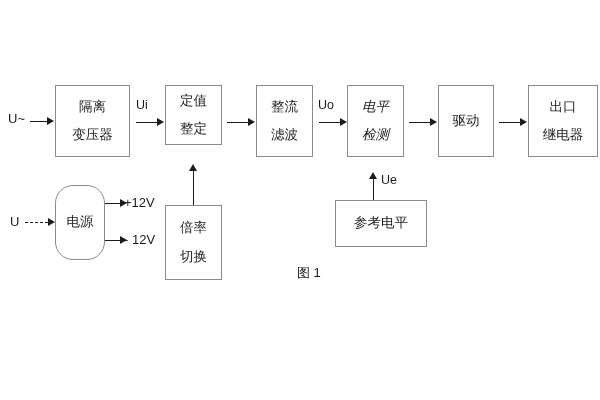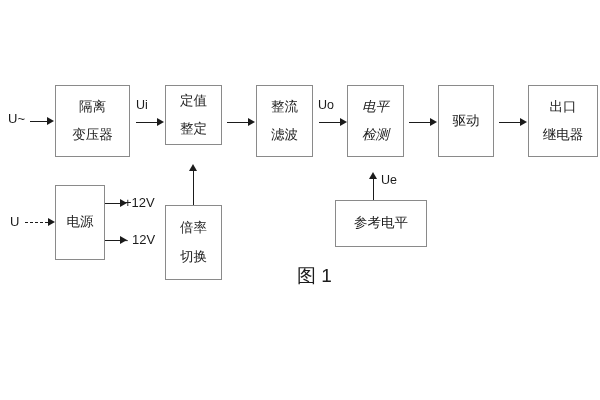--- a/index.html
+++ b/index.html
@@ -32,21 +32,21 @@
   
   .txt{
     position:absolute;
     color:#1b1b1b;
     font-size:13px;
     white-space:nowrap;
     line-height:1;
   }
   .txt.sig{font-size:12.5px;}
   .txt.rail{font-size:13px;}
-  .caption{font-size:19px;}
+  .caption{font-size:13px;}
 
   
   .arrow-r{position:absolute;height:0;}
   .arrow-r .shaft{
     position:absolute;left:0;top:0;
     height:0;border-top:1.4px solid #1b1b1b;
   }
   .arrow-r .head{
     position:absolute;top:-4px;
     width:0;height:0;
@@ -135,21 +135,21 @@
     <span class="ln">出口</span>
     <span class="ln">继电器</span>
   </div>
 
   <div class="txt" style="left:10px;top:215px;">U</div>
   <div class="arrow-r dashed" style="left:25px;top:222px;width:30px;">
     <div class="shaft" style="width:23px;"></div>
     <div class="head" style="left:23px;"></div>
   </div>
 
-  <div class="blk one" style="left:55px;top:185px;width:50px;height:75px;">
+  <div class="blk one" style="left:55px;top:185px;width:50px;height:75px;border-radius:18px;">
     <span class="ln">电源</span>
   </div>
 
   <div class="arrow-r" style="left:105px;top:203px;width:22px;">
     <div class="shaft" style="width:15px;"></div>
     <div class="head" style="left:15px;"></div>
   </div>
   <div class="txt rail" style="left:124px;top:196px;">+12V</div>
 
   <div class="arrow-r" style="left:105px;top:240px;width:22px;">

